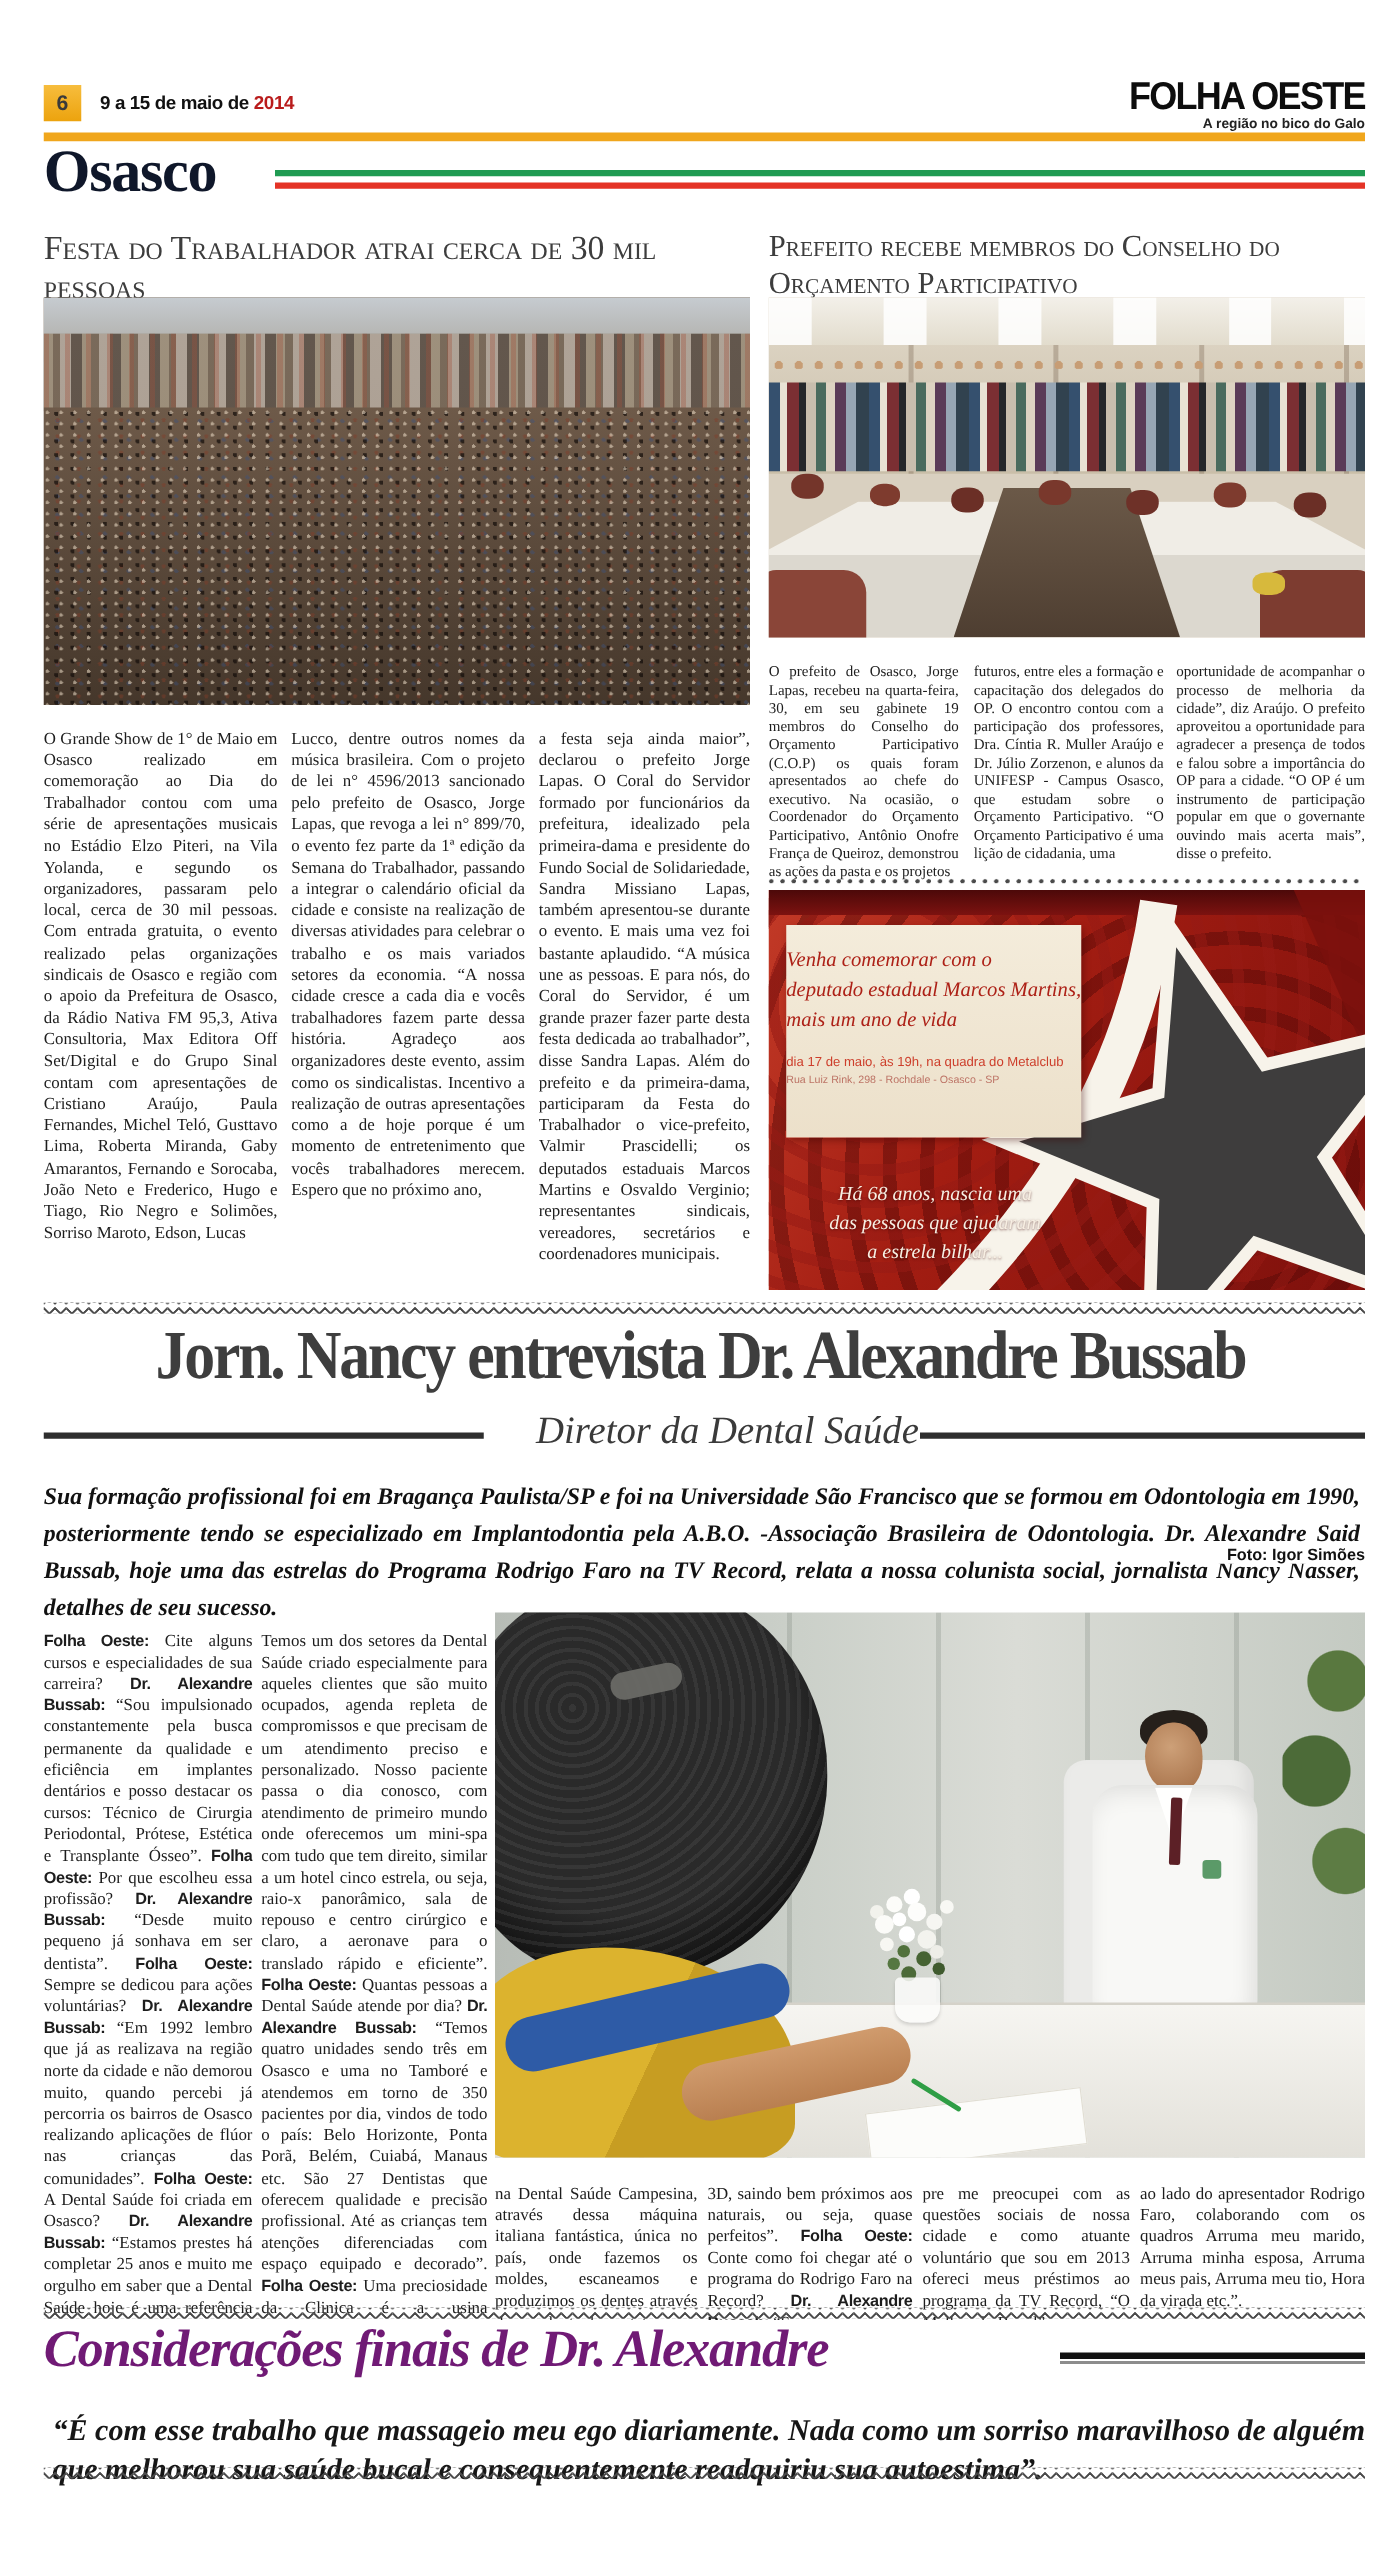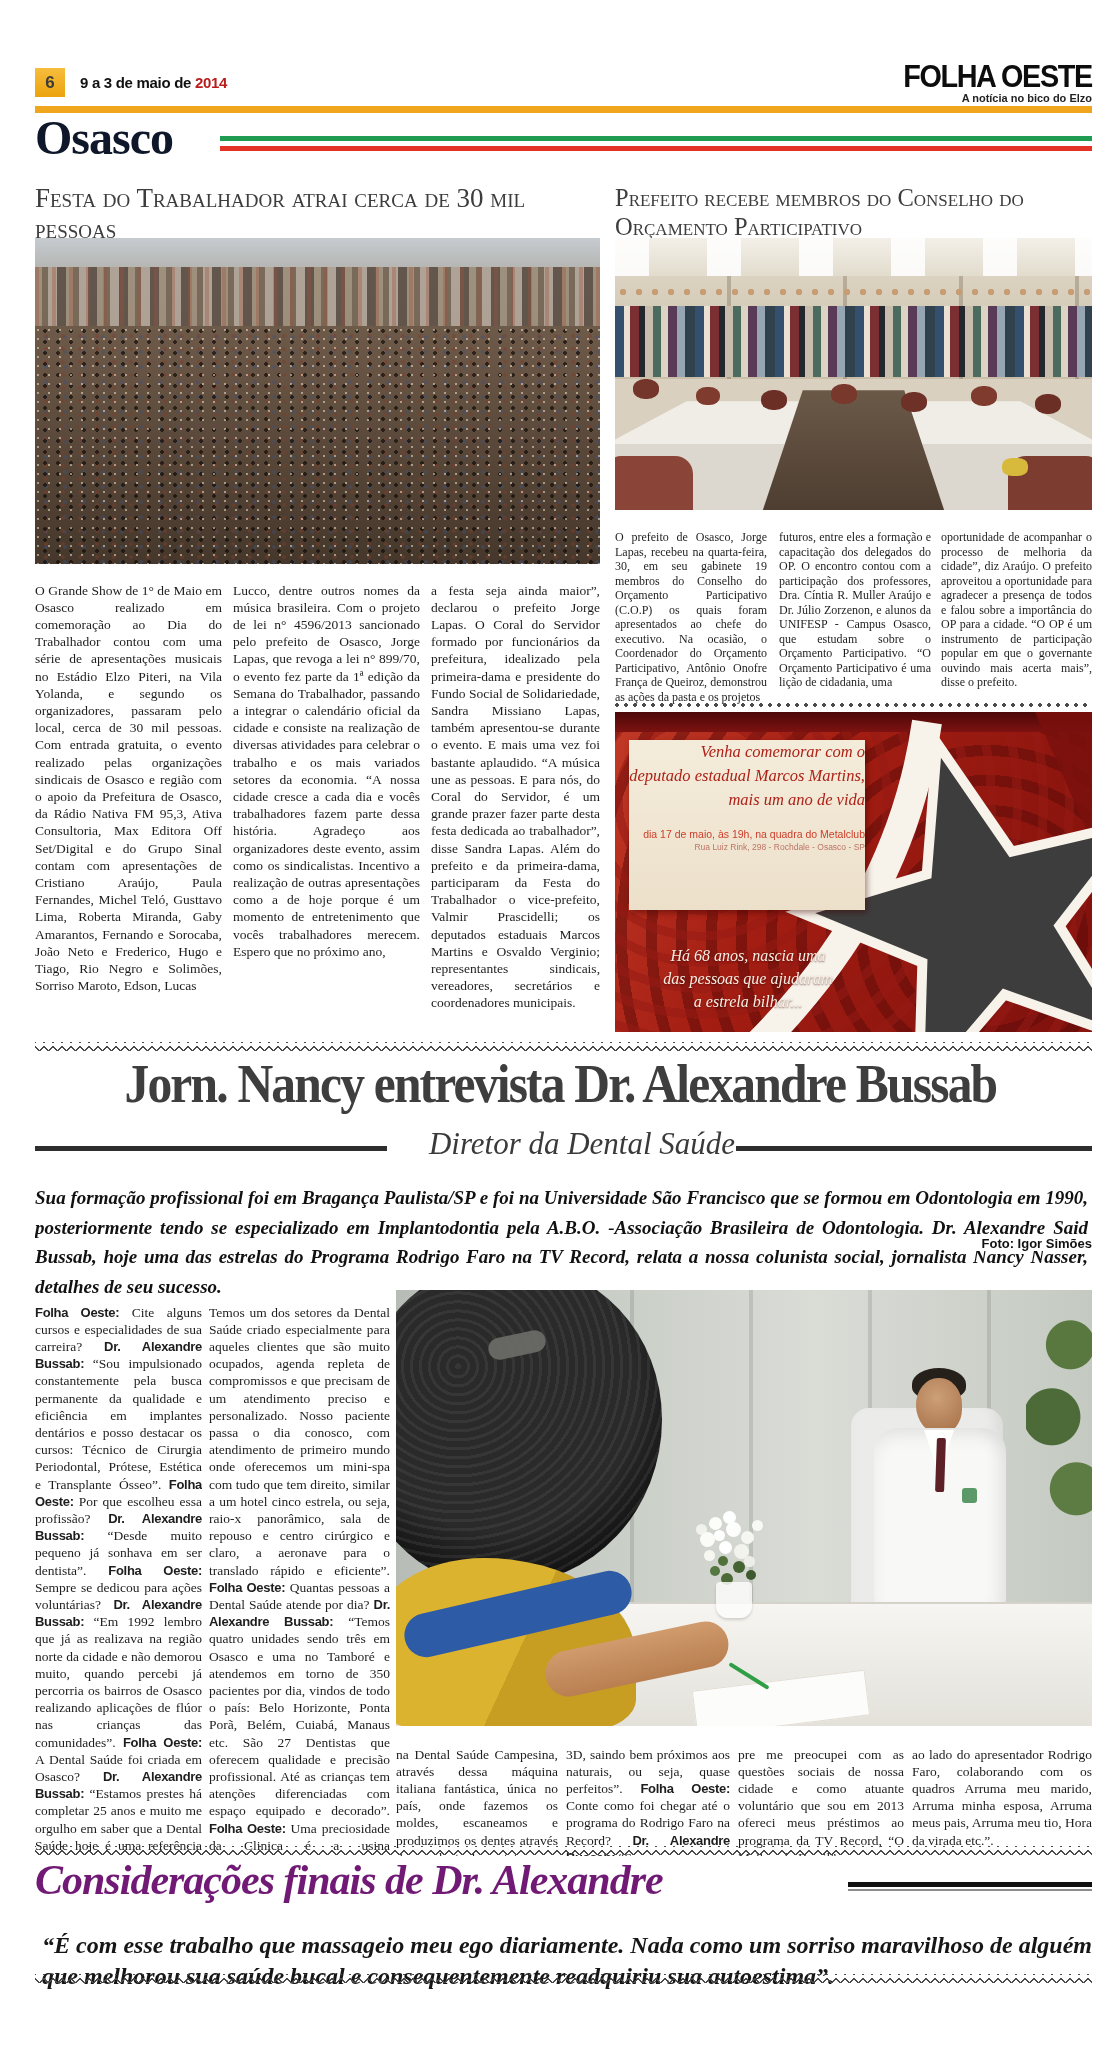--- a/index.html
+++ b/index.html
@@ -88,21 +88,21 @@
   
   .card{position:absolute;left:615px;top:712px;width:477px;height:320px;overflow:hidden;
     background:
       repeating-radial-gradient(circle at 18% 28%, rgba(150,26,20,.55) 0 9px, rgba(0,0,0,0) 9px 26px),
       repeating-radial-gradient(circle at 78% 70%, rgba(90,10,8,.5) 0 11px, rgba(0,0,0,0) 11px 30px),
       linear-gradient(118deg,#c23a27 0%,#a31d12 40%,#7d100c 100%);}
   .card-band{position:absolute;left:0;right:0;top:0;height:20px;background:linear-gradient(#4c0909,#7c1210);}
   .card-star-svg{position:absolute;left:0;top:0;}
   .card-note{position:absolute;left:14px;top:28px;width:236px;height:170px;
     background:linear-gradient(#f4ecdb,#ece0ca);box-shadow:2px 3px 6px rgba(60,0,0,.45);
-    text-align:right;padding-top:0;box-sizing:border-box;}
+    text-align:left;padding-top:16px;box-sizing:border-box;}
   .card-script{font-style:italic;color:#ad2117;font-size:16.5px;line-height:24px;font-weight:500;}
   .card-when{margin-top:16px;font-family:"Liberation Sans",sans-serif;font-size:10.5px;color:#cd3e2b;}
   .card-addr{font-family:"Liberation Sans",sans-serif;font-size:8.5px;color:#bd7466;margin-top:2px;}
   .card-closing{position:absolute;left:8px;top:232px;width:250px;text-align:center;
     font-style:italic;color:#f7efe3;font-size:16px;line-height:23px;text-shadow:0 1px 2px rgba(60,0,0,.6);}
 
   
   .iv-headline{position:absolute;left:0;right:0;top:1052px;text-align:center;white-space:nowrap;}
   .iv-headline span{display:inline-block;font-size:55px;font-weight:bold;color:#3e3e3e;letter-spacing:-2px;
     transform:scaleX(.9);transform-origin:center;}
@@ -174,26 +174,26 @@
   .fin-quote{position:absolute;left:42px;width:1050px;top:1906px;height:64px;overflow:hidden;
     font-weight:bold;font-style:italic;font-size:24px;line-height:31px;color:#161616;text-align:justify;}
 </style>
 </head>
 <body>
 
 <div id="page">
 
   <div class="pagebox">6</div>
   <div class="issuedate">
-    <span>9 a 3 de maio de</span>
+    <span>9 a 15 de maio de</span>
     <span class="yr">2014</span>
   </div>
   <div class="masthead">
     <div class="mh">FOLHA OESTE</div>
-    <div class="tg">A notícia no bico do Elzo</div>
+    <div class="tg">A região no bico do Galo</div>
   </div>
   <div class="accentbar"></div>
 
   <div class="section-title">Osasco</div>
   <div class="rule-green"></div>
   <div class="rule-red"></div>
 
   <div class="headline hl-left">Festa do Trabalhador atrai cerca de 30 mil pessoas</div>
   <div class="headline hl-right">Prefeito recebe membros do Conselho do Orçamento Participativo</div>
 

